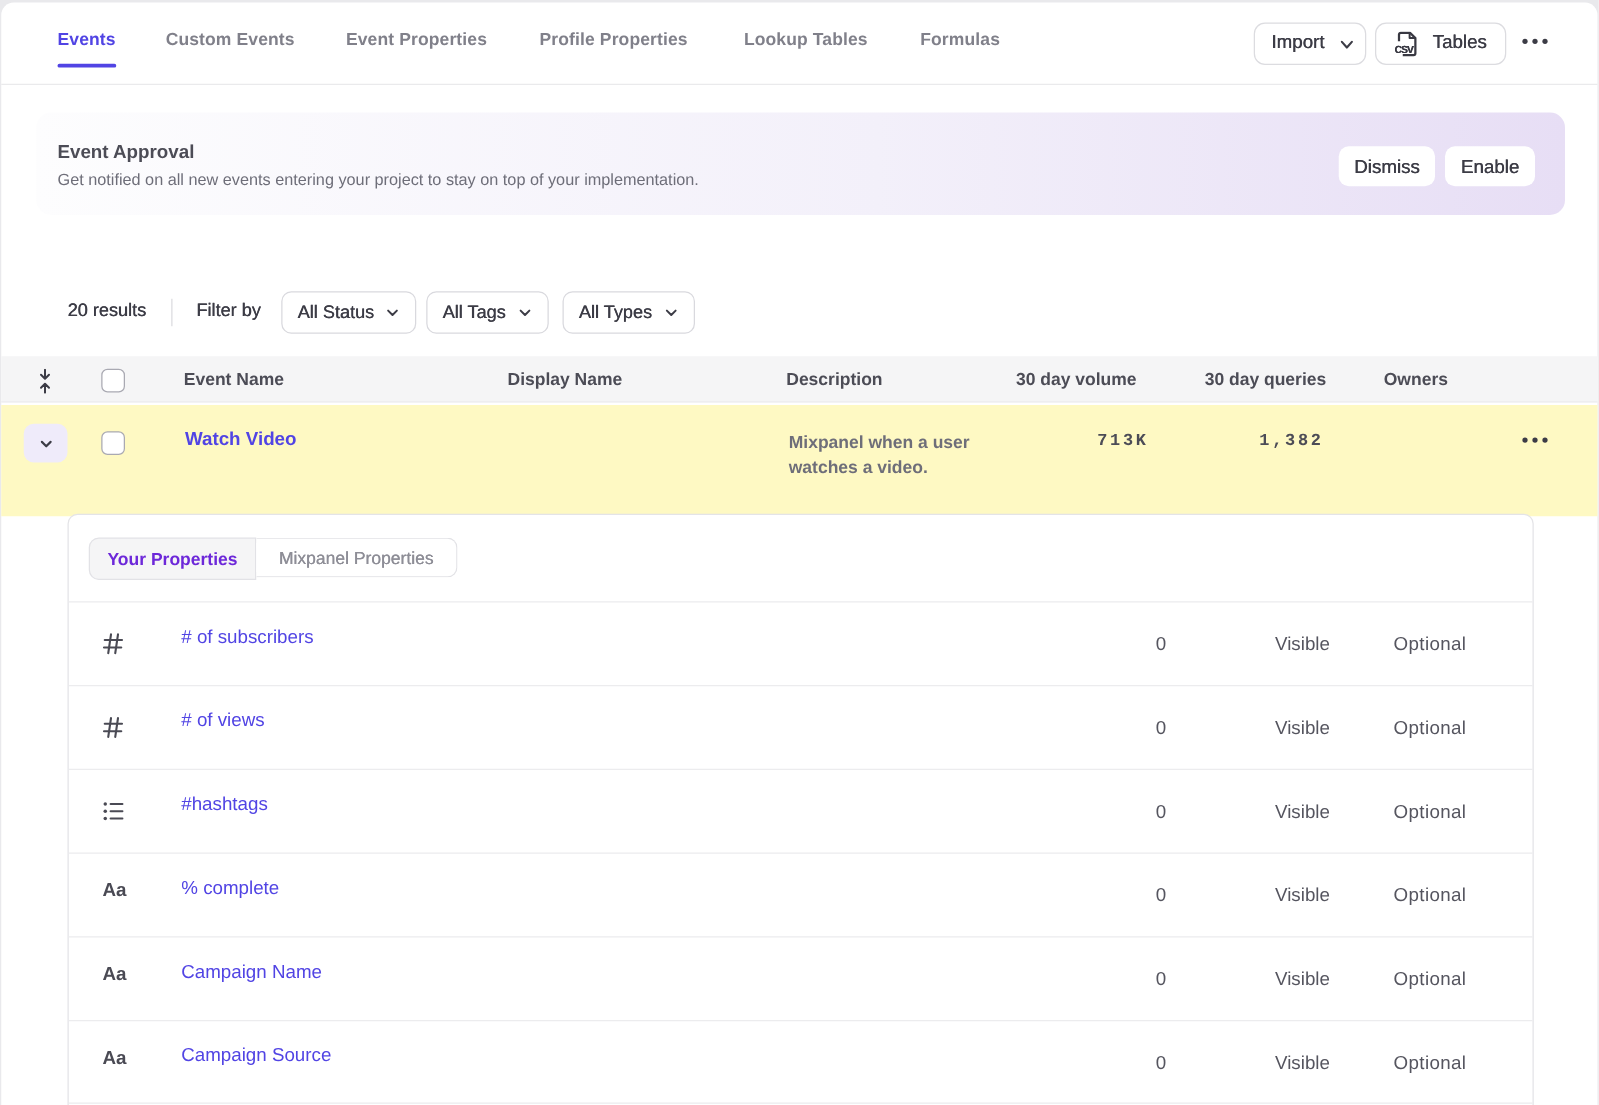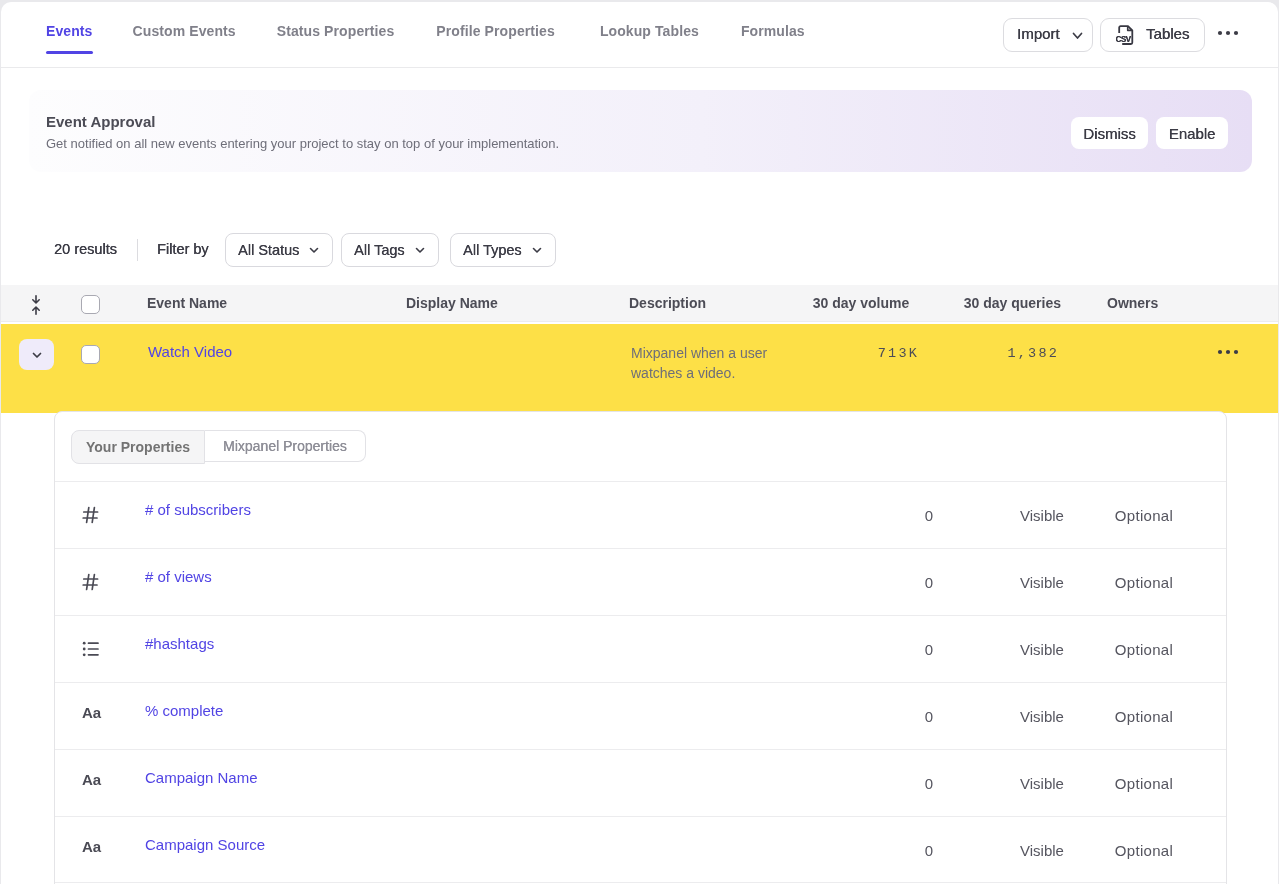--- a/index.html
+++ b/index.html
@@ -64,56 +64,56 @@
   
   .thead {
     position:absolute; left:0; right:0; top:283px; height:37px; background:#f5f5f6;
     border-bottom:1px solid #ececee;
   }
   .th { position:absolute; top:0; line-height:37px; font-size:14px; font-weight:700; color:#4c4c56; }
   .cb {
     position:absolute; width:19px; height:19px; background:#fff; border:1.4px solid #a9a9b2;
     border-radius:5px;
   }
-  .row1 { position:absolute; left:0; right:0; top:322px; height:89px; background:#fde047; }
+  .row1 { position:absolute; left:0; right:0; top:322px; height:89px; background:#fef9c3;font-weight:bold; }
   .expbtn {
     position:absolute; left:18px; top:15px; width:35px; height:31px; background:#efebfa;
     border-radius:8px; display:flex; align-items:center; justify-content:center;
   }
   .link { color:#5144e4; font-size:15px; }
   .gray2 { color:#6e6e79; font-size:14px; line-height:20px; }
   .num { font-family:"Liberation Mono",monospace; font-size:13.5px; letter-spacing:2.2px; color:#4c4c56; }
   
   .panel {
     position:absolute; left:53px; top:409px; width:1173px; height:560px;
     border:1px solid #e4e4e7; border-radius:8px; background:#fff;
   }
   .seg { position:absolute; left:16px; top:18px; height:32px; display:flex; }
   .seg .s {
     height:32px; display:flex; align-items:center; font-size:14px;
     border:1px solid #e2e2e6; background:#fff;
   }
-  .seg .s1 { padding:16px 14px; border-radius:8px 0 0 8px; background:#f5f5f6; font-weight:700; color:#737373; }
+  .seg .s1 { padding:16px 14px; border-radius:8px 0 0 8px; background:#f5f5f6; font-weight:700; color:#6d28d9; }
   .seg .s2 { padding:0 18px; border-radius:0 8px 8px 0; border-left:none; font-weight:400; text-shadow:0.3px 0 0 currentColor; color:#8e8e97; }
   .prow { position:absolute; left:0; right:0; height:67px; border-top:1px solid #ececee; }
   .picon { position:absolute; left:27px; top:24px; width:20px; height:20px; color:#4c4c56; }
   .pname { position:absolute; left:90px; top:19px; font-size:15px; color:#5144e4; }
   .pzero { position:absolute; left:820px; width:58px; top:25px; font-size:15px; color:#55555f; text-align:right; }
   .pvis  { position:absolute; left:960px; width:54px; top:25px; font-size:15px; color:#55555f; text-align:center; }
   .popt  { position:absolute; left:1050px; width:78px; top:25px; font-size:15px; letter-spacing:0.3px; color:#55555f; text-align:center; }
 </style>
 </head>
 <body>
 <div class="card">
 
   <div class="nav">
     <div class="tabs">
       <div class="tab active" style="margin-right:40px;">Events</div>
       <div class="tab" style="margin-right:41px;">Custom Events</div>
-      <div class="tab" style="margin-right:42px;">Status Properties</div>
+      <div class="tab" style="margin-right:42px;">Event Properties</div>
       <div class="tab" style="margin-right:45px;">Profile Properties</div>
       <div class="tab" style="margin-right:42px;">Lookup Tables</div>
       <div class="tab">Formulas</div>
     </div>
     <div class="btn" style="left:1002px; width:90px;">
       <span style="position:absolute;left:13px;top:6px;">Import</span>
       <svg width="11" height="8" viewBox="0 0 11 8" style="position:absolute;left:68px;top:13px;">
           <path d="M1.5 1.5 L5.5 6 L9.5 1.5" fill="none" stroke="#3c3c46" stroke-width="1.7" stroke-linecap="round" stroke-linejoin="round"></path>
         </svg>
     </div>

